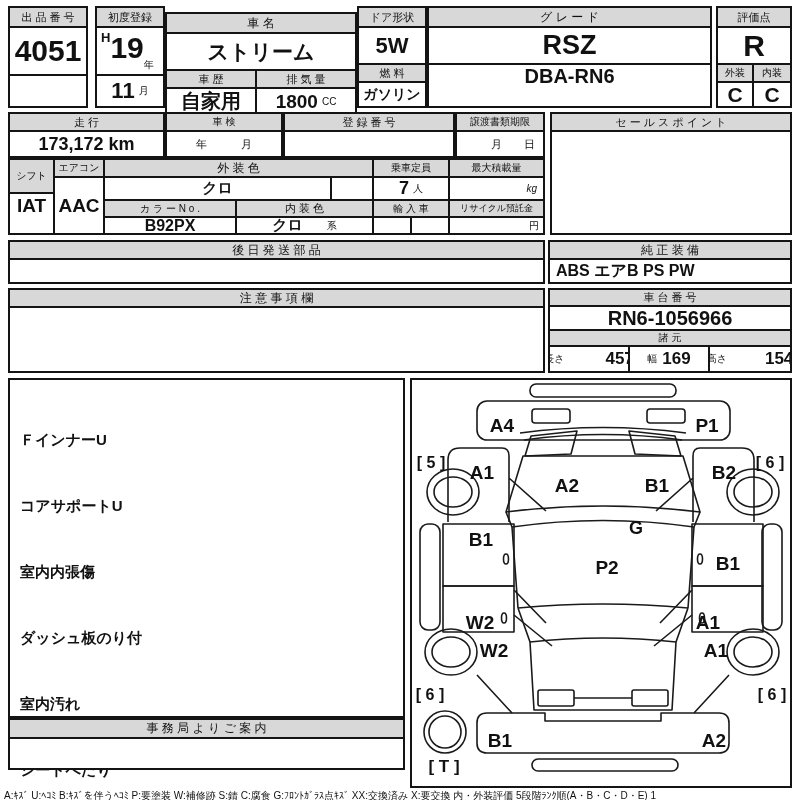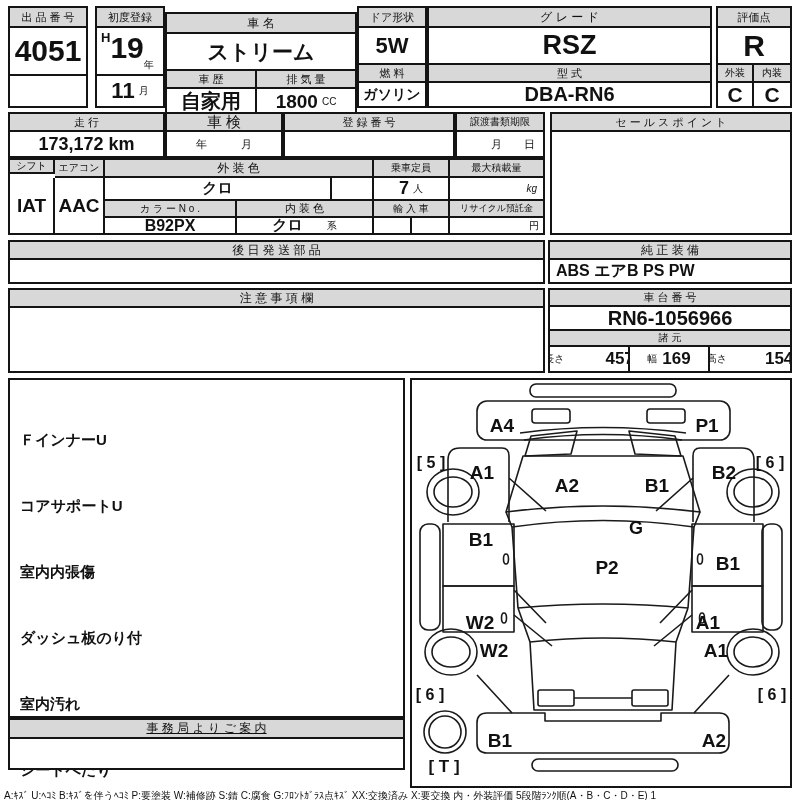--- a/index.html
+++ b/index.html
@@ -55,42 +55,41 @@
   <div class="box" style="left:357px;top:6px;width:70px;height:102px;">
     <div class="hdr" style="height:20px;font-size:11px;">ドア形状</div>
     <div class="v bb" style="height:37px;font-size:22px;">5W</div>
     <div class="hdr" style="height:18px;font-size:11px;">燃 料</div>
     <div class="v" style="height:23px;font-size:14px;">ガソリン</div>
   </div>
 
   <div class="box" style="left:427px;top:6px;width:285px;height:102px;">
     <div class="hdr" style="height:20px;">グ レ ー ド</div>
     <div class="v bb" style="height:37px;font-size:27px;">RSZ</div>
-    <div class="hdr" style="height:18px;font-size:11px;">型 式</div>
     <div class="v" style="height:23px;font-size:20px;">DBA-RN6</div>
   </div>
 
   <div class="box" style="left:716px;top:6px;width:76px;height:102px;">
     <div class="hdr" style="height:20px;font-size:11px;">評価点</div>
     <div class="v bb" style="height:37px;font-size:30px;">R</div>
     <div class="abs" style="left:0;top:57px;width:100%;height:41px;">
       <div class="hdr br abs" style="left:0;top:0;width:36px;height:18px;font-size:10px;">外装</div>
       <div class="hdr abs" style="left:36px;top:0;width:36px;height:18px;font-size:10px;">内装</div>
       <div class="v br abs" style="left:0;top:18px;width:36px;height:23px;font-size:21px;">C</div>
       <div class="v abs" style="left:36px;top:18px;width:36px;height:23px;font-size:21px;">C</div>
     </div>
   </div>
 
   <div class="box" style="left:8px;top:112px;width:157px;height:46px;">
     <div class="hdr" style="height:18px;font-size:11px;">走 行</div>
     <div class="v" style="height:24px;font-size:18px;">173,172 km</div>
   </div>
 
   <div class="box" style="left:165px;top:112px;width:118px;height:46px;">
-    <div class="hdr" style="height:18px;font-size:15px;">車 検</div>
+    <div class="hdr" style="height:18px;font-size:10px;">車 検</div>
     <div class="v plain" style="height:24px;font-size:11px;gap:34px;font-weight:400;">
       <span>年</span>
       <span>月</span>
     </div>
   </div>
 
   <div class="box" style="left:283px;top:112px;width:172px;height:46px;">
     <div class="hdr" style="height:18px;font-size:11px;">登 録 番 号</div>
     <div class="v" style="height:24px;"></div>
   </div>
@@ -102,21 +101,21 @@
       <span>日</span>
     </div>
   </div>
 
   <div class="box" style="left:550px;top:112px;width:242px;height:123px;">
     <div class="hdr" style="height:18px;font-size:11px;">セ ー ル ス ポ イ ン ト</div>
     <div class="v" style="height:101px;"></div>
   </div>
 
   <div class="box" style="left:8px;top:158px;width:537px;height:77px;">
-    <div class="hdr br abs" style="left:0;top:0;width:45px;height:14px;font-size:10px;">シフト</div>
+    <div class="hdr br abs" style="left:0;top:0;width:45px;height:34px;font-size:10px;">シフト</div>
     <div class="hdr br abs" style="left:45px;top:0;width:50px;height:18px;font-size:10px;">エアコン</div>
     <div class="hdr br abs" style="left:95px;top:0;width:269px;height:18px;">外 装 色</div>
     <div class="hdr br abs" style="left:364px;top:0;width:76px;height:18px;font-size:10px;">乗車定員</div>
     <div class="hdr abs" style="left:440px;top:0;width:93px;height:18px;font-size:10px;border-bottom:2px solid #141414;">最大積載量</div>
 
     <div class="v br abs" style="left:0;top:18px;width:45px;height:55px;font-size:19px;">IAT</div>
     <div class="v br abs" style="left:45px;top:18px;width:50px;height:55px;font-size:19px;">AAC</div>
 
     <div class="v br bb abs" style="left:95px;top:18px;width:227px;height:23px;font-size:15px;">クロ</div>
     <div class="v br bb abs" style="left:322px;top:18px;width:42px;height:23px;"></div>
@@ -183,21 +182,21 @@
       <div>ダッシュ板のり付</div>
       <div>室内汚れ</div>
       <div>シートへたり</div>
       
       
       
     </div>
   </div>
 
   <div class="box" style="left:8px;top:718px;width:397px;height:52px;">
-    <div class="hdr" style="height:19px;text-decoration:underline;">事 務 局 よ り ご 案 内</div>
+    <div class="hdr" style="height:19px;">事 務 局 よ り ご 案 内</div>
     <div class="v" style="height:29px;"></div>
   </div>
 
   <div class="box" style="left:410px;top:378px;width:382px;height:410px;">
     <svg width="378" height="406" viewBox="0 0 378 406">
       <g fill="none" stroke="#1a1a1a" stroke-width="1.6" stroke-linejoin="round">
 
         <rect x="118" y="4" width="146" height="13" rx="6"></rect>
         <rect x="65" y="21" width="253" height="39" rx="10"></rect>
         <rect x="120" y="29" width="38" height="14" rx="3"></rect>

